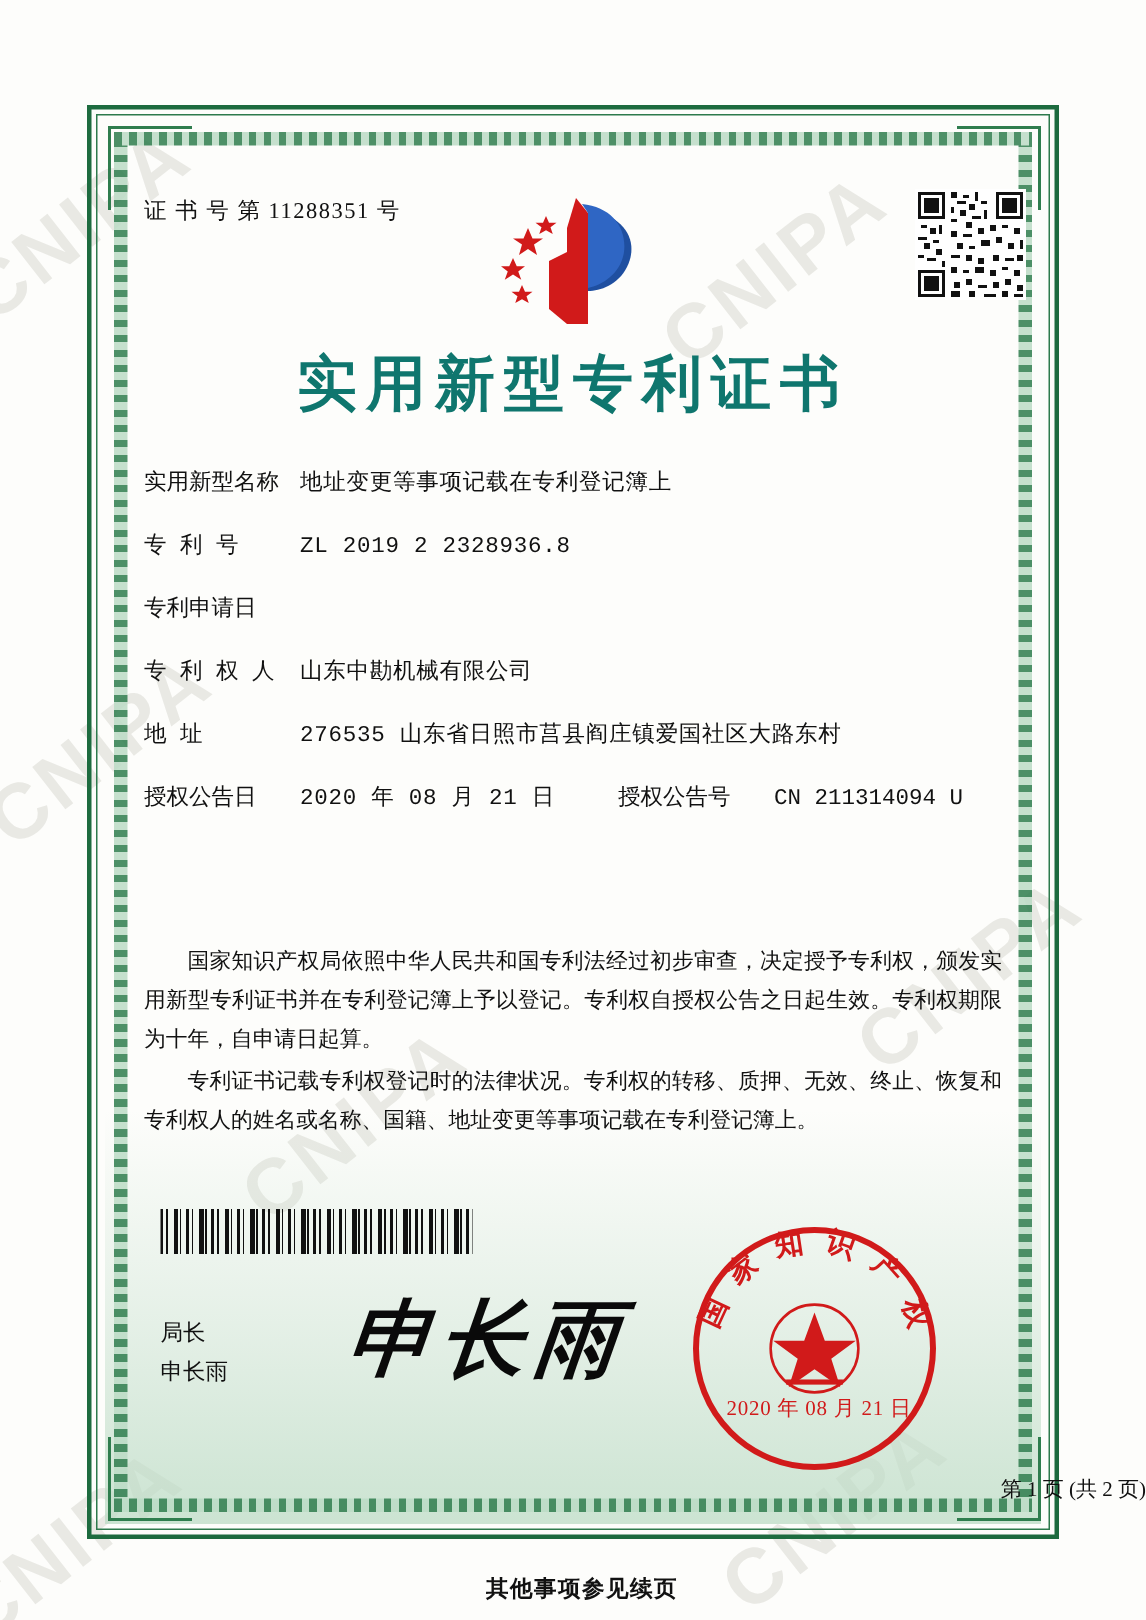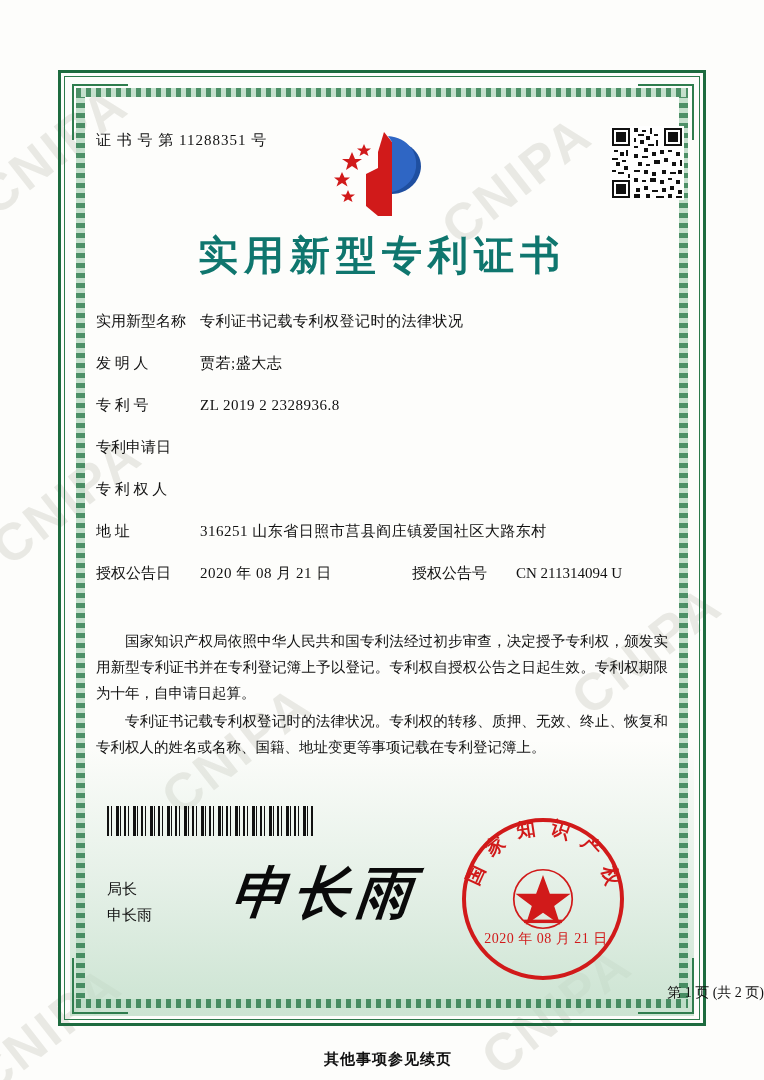--- a/index.html
+++ b/index.html
@@ -138,20 +138,21 @@
   }
 
   
   .fields {
     position: absolute;
     left: 96px;
     top: 312px;
     width: 570px;
     font-size: 15px;
     color: #111;
+    font-family: Liberation Mono, monospace;
   }
   .field-row {
     display: flex;
     align-items: baseline;
     margin-bottom: 23px;
   }
   .field-label {
     width: 104px;
     flex: 0 0 104px;
     letter-spacing: 0px;
@@ -406,44 +407,41 @@
       </g>
     </svg>
   </div>
 
   <div class="title">实用新型专利证书</div>
 
   <div class="fields">
 
     <div class="field-row">
       <span class="field-label">实用新型名称</span>
-      <span class="field-value">专利证书记载专利权登记时的法律状况</span>
-    </div>
-
-    <div class="field-row">
-      <span class="field-label">发 明 人</span>
-      <span class="field-value">贾若;盛大志</span>
-    </div>
+      <span class="field-value">地址变更等事项记载在专利登记簿上</span>
+    </div>
+
 
     <div class="field-row">
       <span class="field-label">专 利 号</span>
       <span class="field-value">ZL 2019 2 2328936.8</span>
     </div>
 
     <div class="field-row">
       <span class="field-label">专利申请日</span>
     </div>
 
     <div class="field-row">
       <span class="field-label">专 利 权 人</span>
+      <span class="field-value">山东中勘机械有限公司</span>
     </div>
 
     <div class="field-row">
       <span class="field-label">地 址</span>
-      <span class="field-value">316251  山东省日照市莒县阎庄镇爱国社区大路东村</span>
+      <span class="field-value">276535  山东省日照市莒县阎庄镇爱国社区大路东村</span>
     </div>
 
     <div class="field-row dual">
       <span class="field-label">授权公告日</span>
       <span class="field-value">2020 年 08 月 21 日</span>
       <span class="field-label2">授权公告号</span>
       <span class="field-value2">CN 211314094 U</span>
     </div>
 
   </div>

